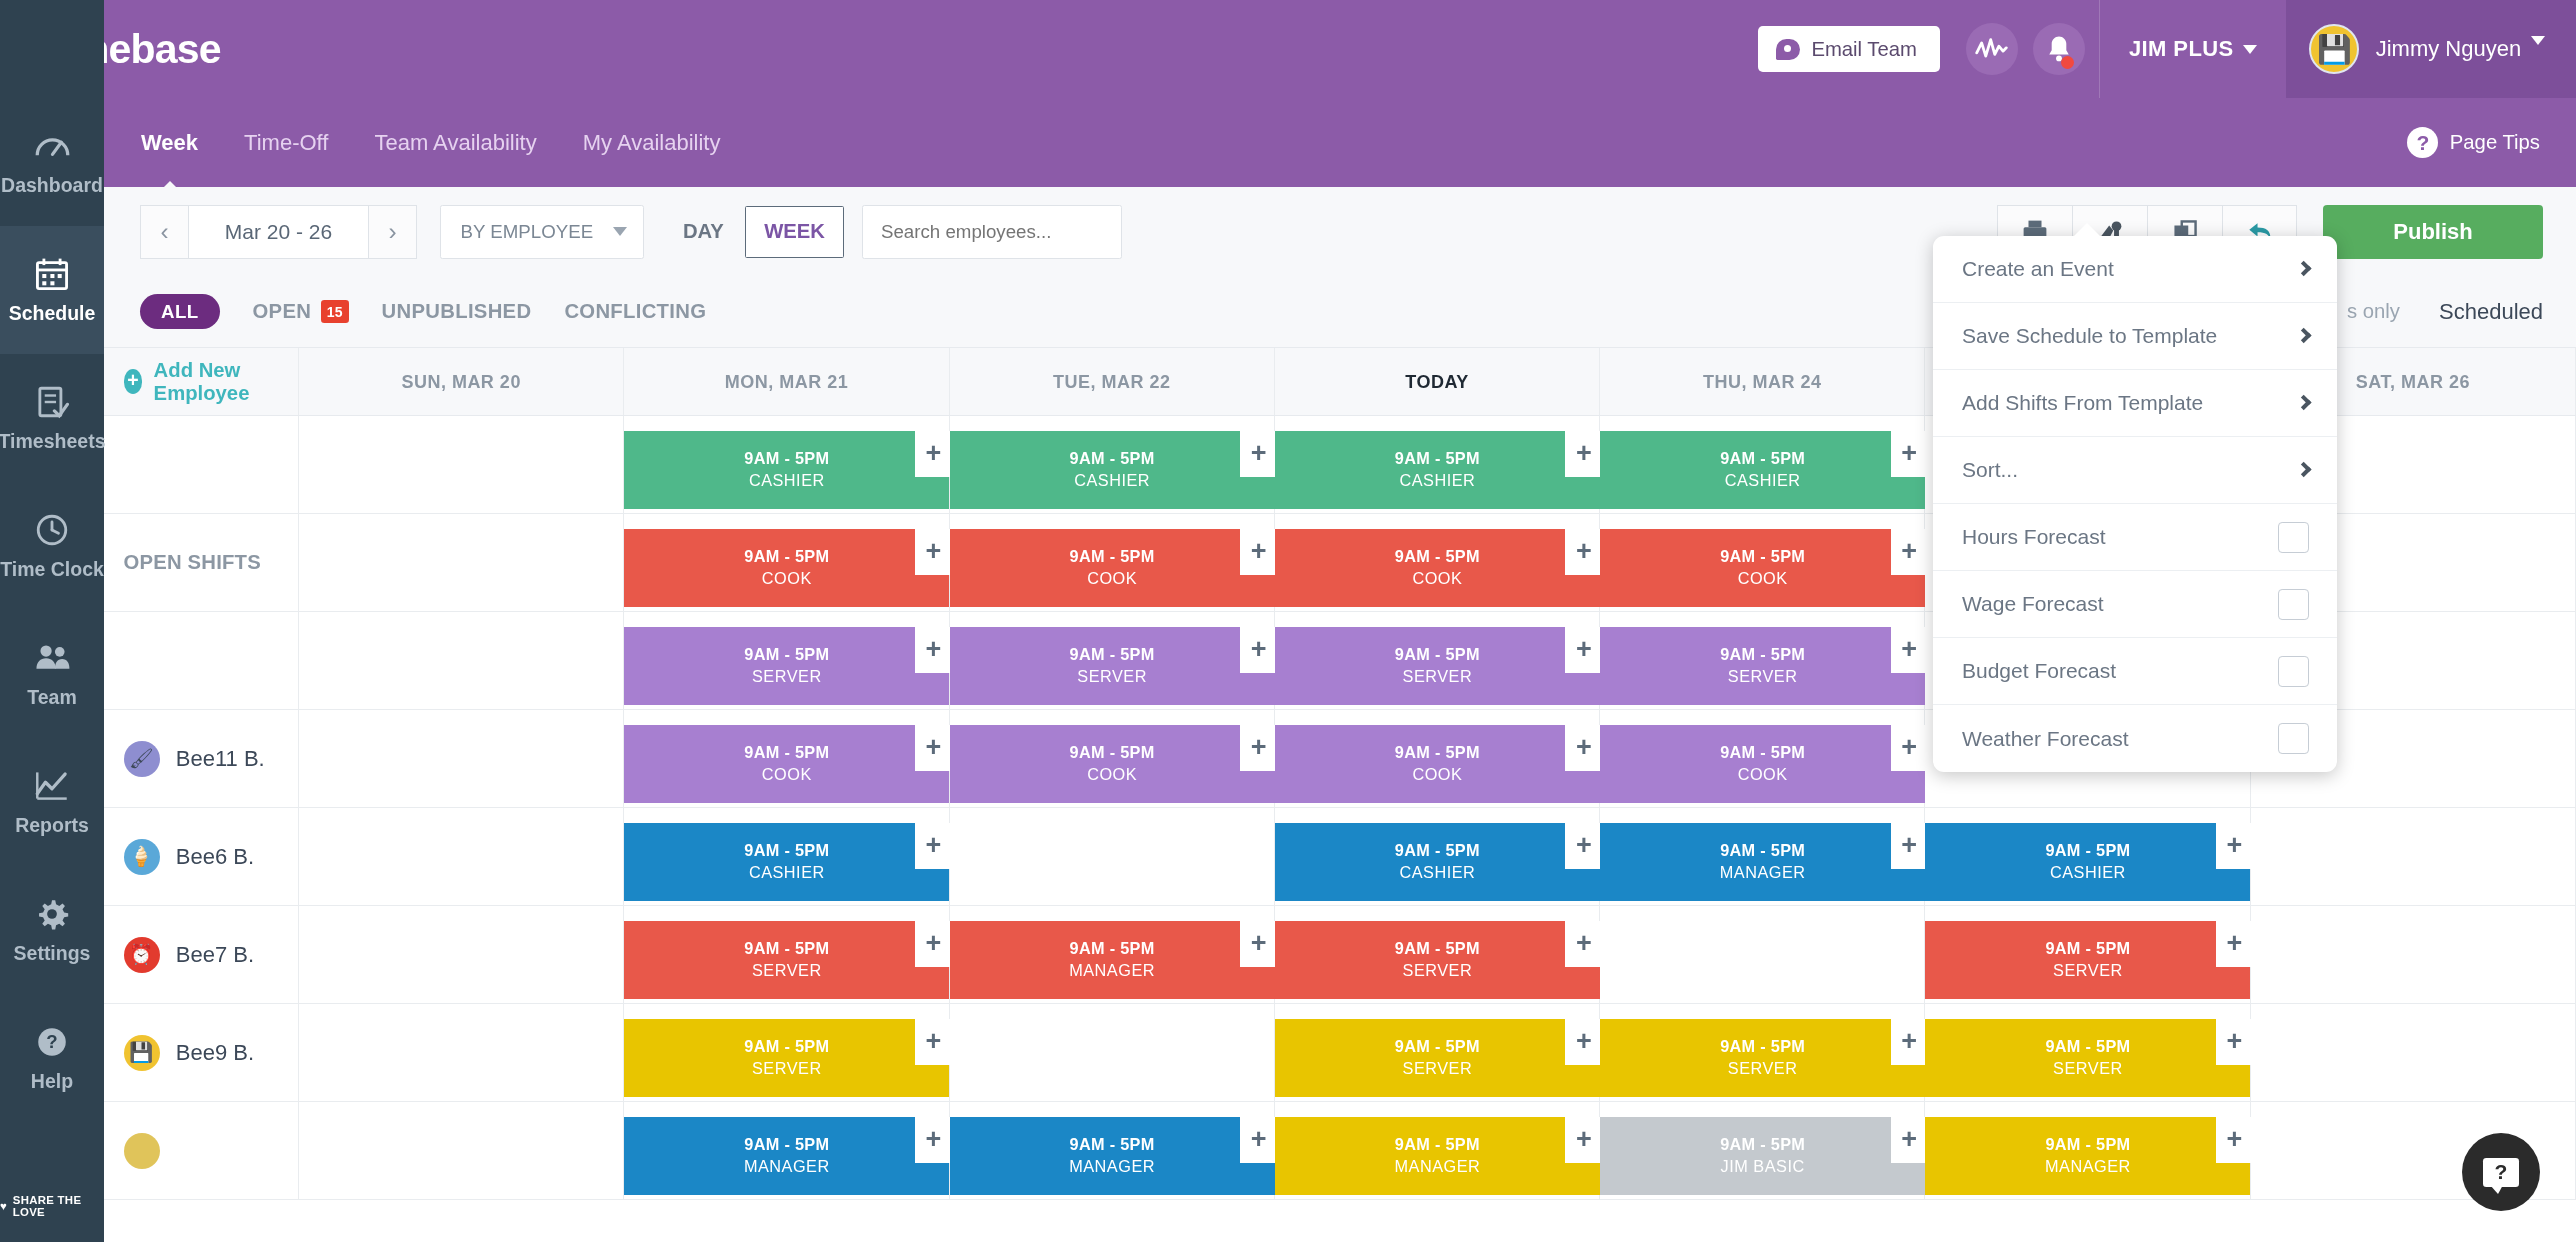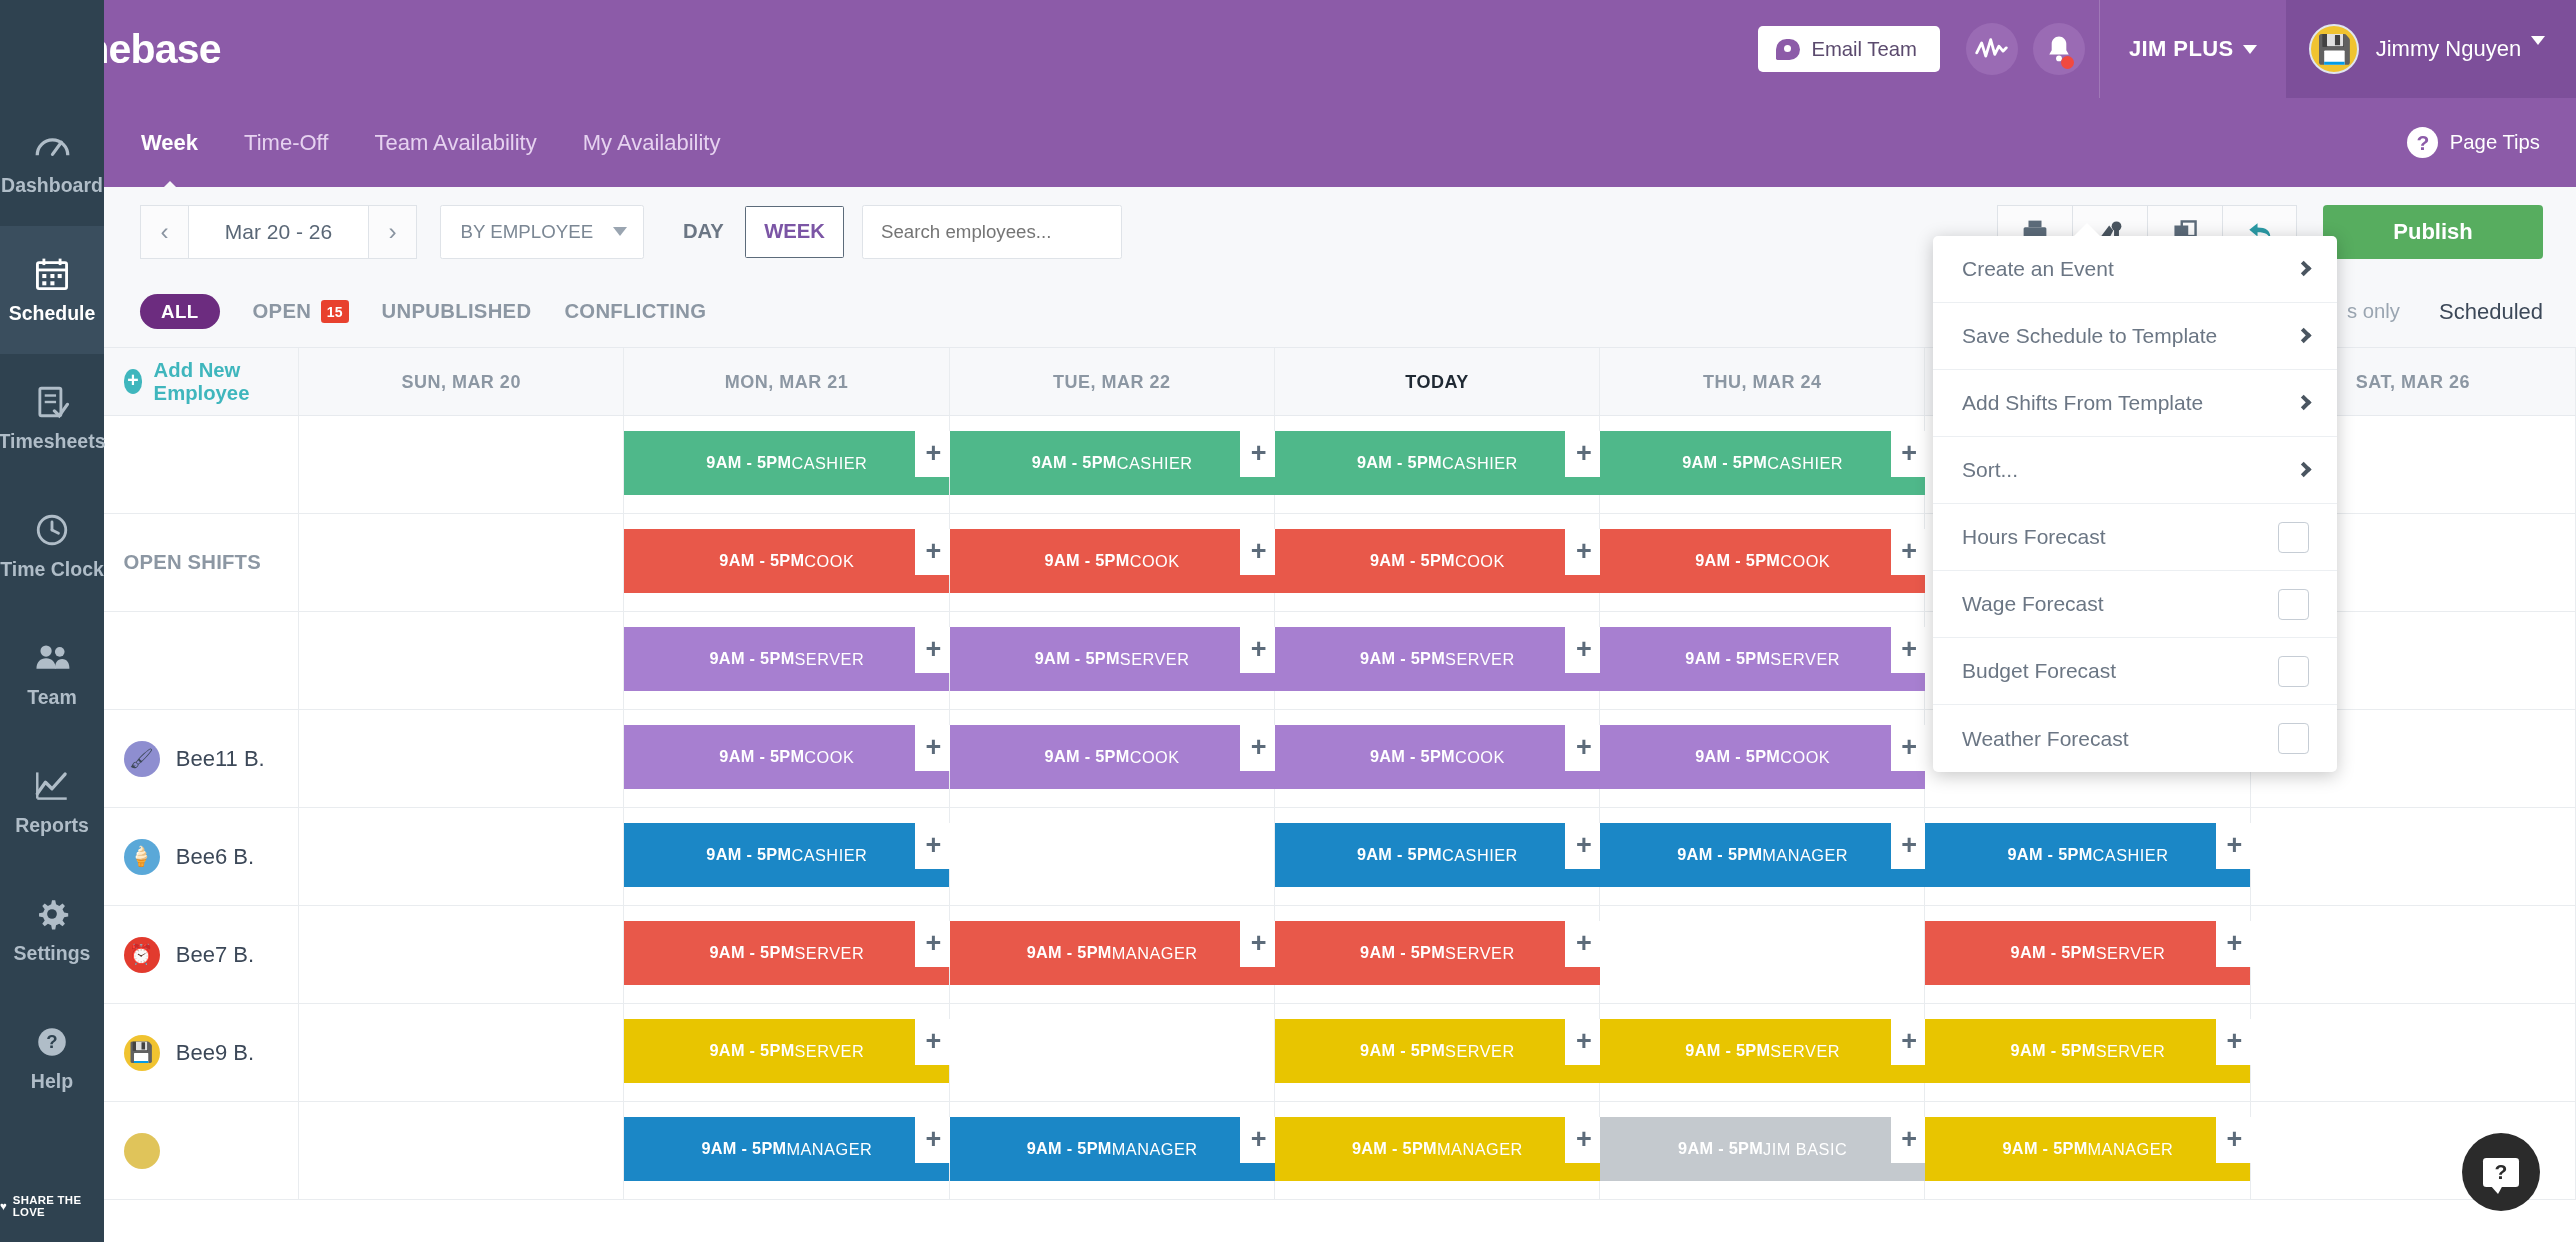--- a/index.html
+++ b/index.html
@@ -229,37 +229,37 @@
     width: 36px; height: 36px; border-radius: 50%;
     display: flex; align-items: center; justify-content: center; font-size: 19.5px;
     flex-shrink: 0;
   }
   .emp-name { font-size: 22px; color: #3c4858; }
   .shift-row { height: 98px; }
   .shift-wrap {
     position: absolute; left: 0; top: 14.6px; width: 100%; height: 63px;
   }
   .shift {
-    position: absolute; left: 0; top: 0; width: calc(100% + 0.8px); height: 64px;
-    display: flex; flex-direction: row; align-items: center; justify-content: center;
+    position: absolute; left: 0; top: 0; width: calc(100% + 0.8px); height: 78px;
+    display: flex; flex-direction: column; align-items: center; justify-content: center;
     color: #fff; cursor: pointer;
   }
   .shift-time { font-size: 16.3px; font-weight: bold; letter-spacing: 0.3px; }
   .shift-role { font-size: 16.3px; letter-spacing: 0.5px; margin-top: 2.4px; }
   .shift-plus {
     position: absolute; right: -3.3px; top: 0; width: 37px; height: 46px;
     background: #fff; display: flex; align-items: center; justify-content: center;
     color: #5c6b7a; font-size: 27px; font-weight: bold; cursor: pointer;
   }
   .row-open { height: 98px; }
 
   
   .menu {
     position: absolute; top: 236px; left: 1933px; width: 404px;
-    background: #fff; border-radius: 5px;
+    background: #fff; border-radius: 11px;
     box-shadow: 0 3.3px 18px rgba(0,0,0,.22); z-index: 60;
   }
   .menu::before {
     content: ""; position: absolute; top: -13px; left: 140px;
     width: 0; height: 0; border-left: 14.6px solid transparent;
     border-right: 14.6px solid transparent; border-bottom: 14px solid #fff;
   }
   .menu-item {
     height: 67px; display: flex; align-items: center; justify-content: space-between;
     padding: 0 28px 0 29px; border-bottom: 0.8px solid #eceff2;

